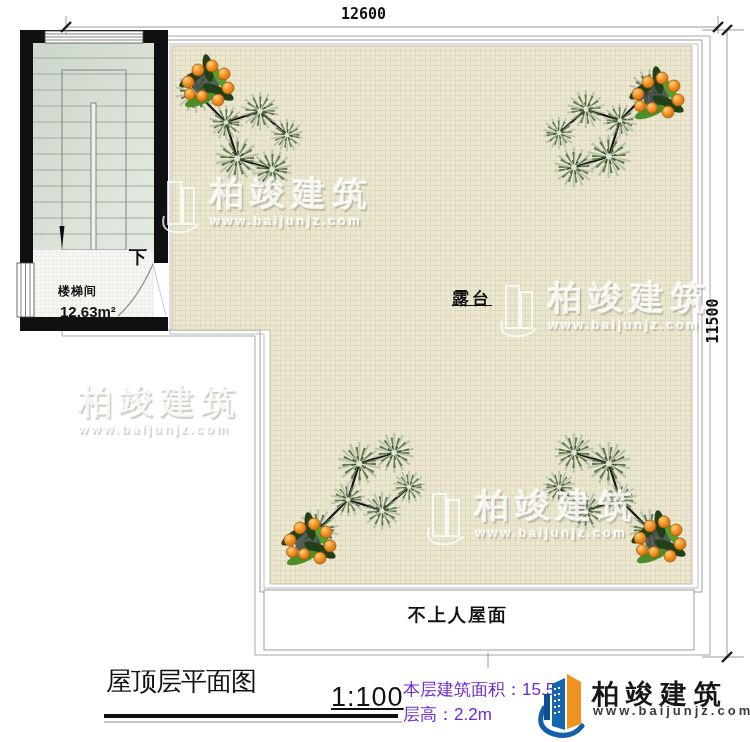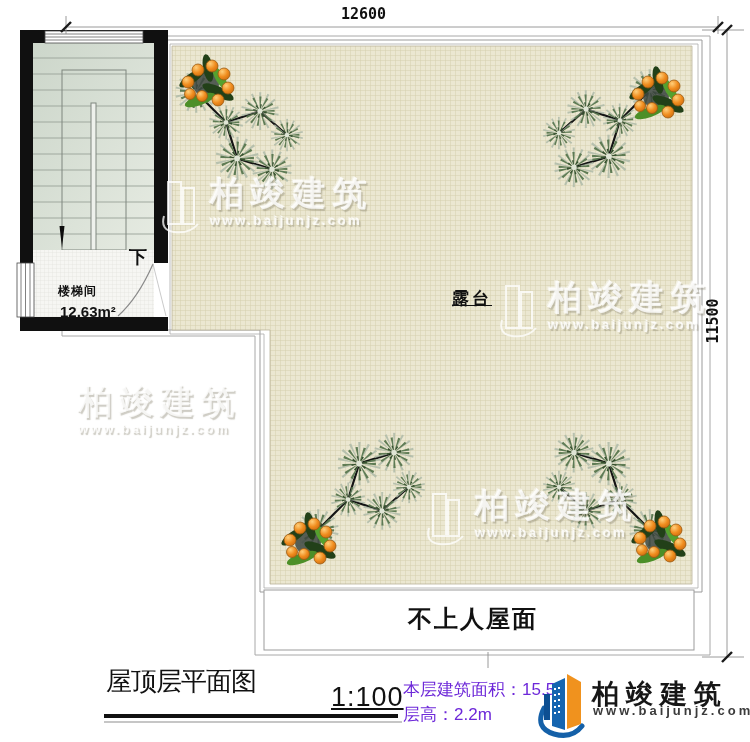--- a/index.html
+++ b/index.html
@@ -13,21 +13,21 @@
     font-family:"DejaVu Sans Mono","Liberation Mono",monospace;
     font-weight:bold;font-size:15px;color:#111;letter-spacing:0px;
   }
   .dim-right{transform:rotate(-90deg);transform-origin:0 0;width:70px;text-align:center;}
   
   .room-label{font-weight:bold;color:#111;}
   .lbl-stair{left:58px;top:283px;font-size:12px;letter-spacing:1px;}
   .lbl-stair-area{left:60px;top:303px;font-size:15px;}
   .lbl-down{left:129px;top:245px;font-size:18px;}
   .lbl-terrace{left:452px;top:287px;font-size:17px;letter-spacing:3px;text-decoration:underline;}
-  .lbl-roof{left:408px;top:603px;font-size:24px;letter-spacing:2px;}
+  .lbl-roof{left:408px;top:603px;font-size:18px;letter-spacing:2px;}
   
   .wm{display:flex;align-items:flex-start;gap:6px;color:rgba(255,255,255,0.80);
       text-shadow:1.5px 1.5px 1px rgba(125,120,100,0.38), -1px -1px 0 rgba(255,255,255,0.45);
       pointer-events:none;}
   .wm-icon{flex:0 0 auto;opacity:0.9;}
   .wm-text{font-size:34px;font-weight:bold;letter-spacing:7px;line-height:1.05;white-space:nowrap;}
   .wm-url{font-size:13px;font-weight:bold;letter-spacing:2.5px;white-space:nowrap;margin-top:1px;}
   
   .title-main{left:106px;top:664px;font-size:26px;font-weight:500;letter-spacing:-1px;color:#111;white-space:nowrap;}
   .title-underline1{left:104px;top:714px;width:294px;height:4px;background:#111;}

